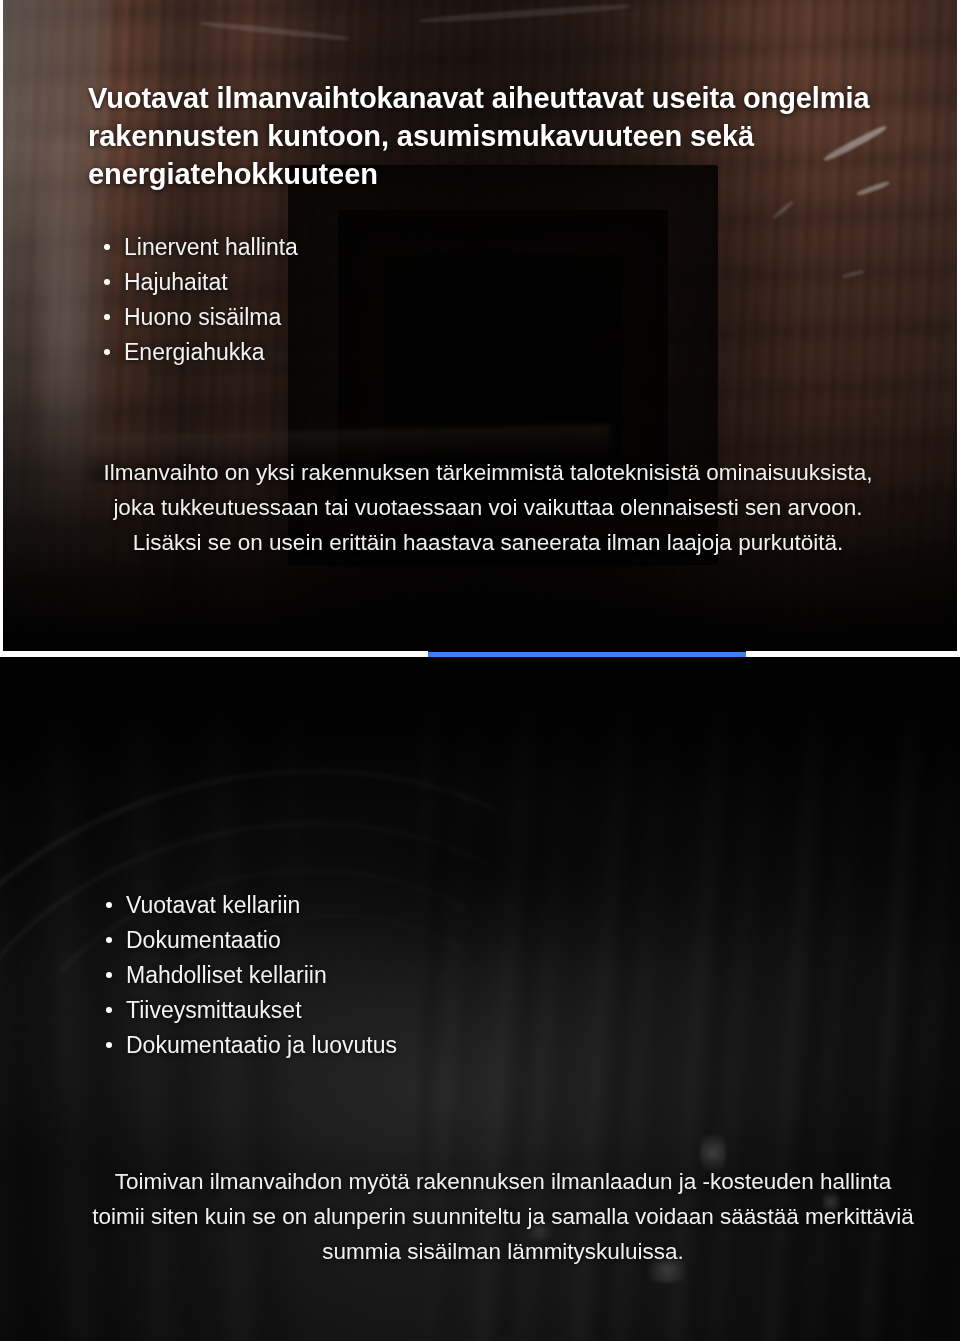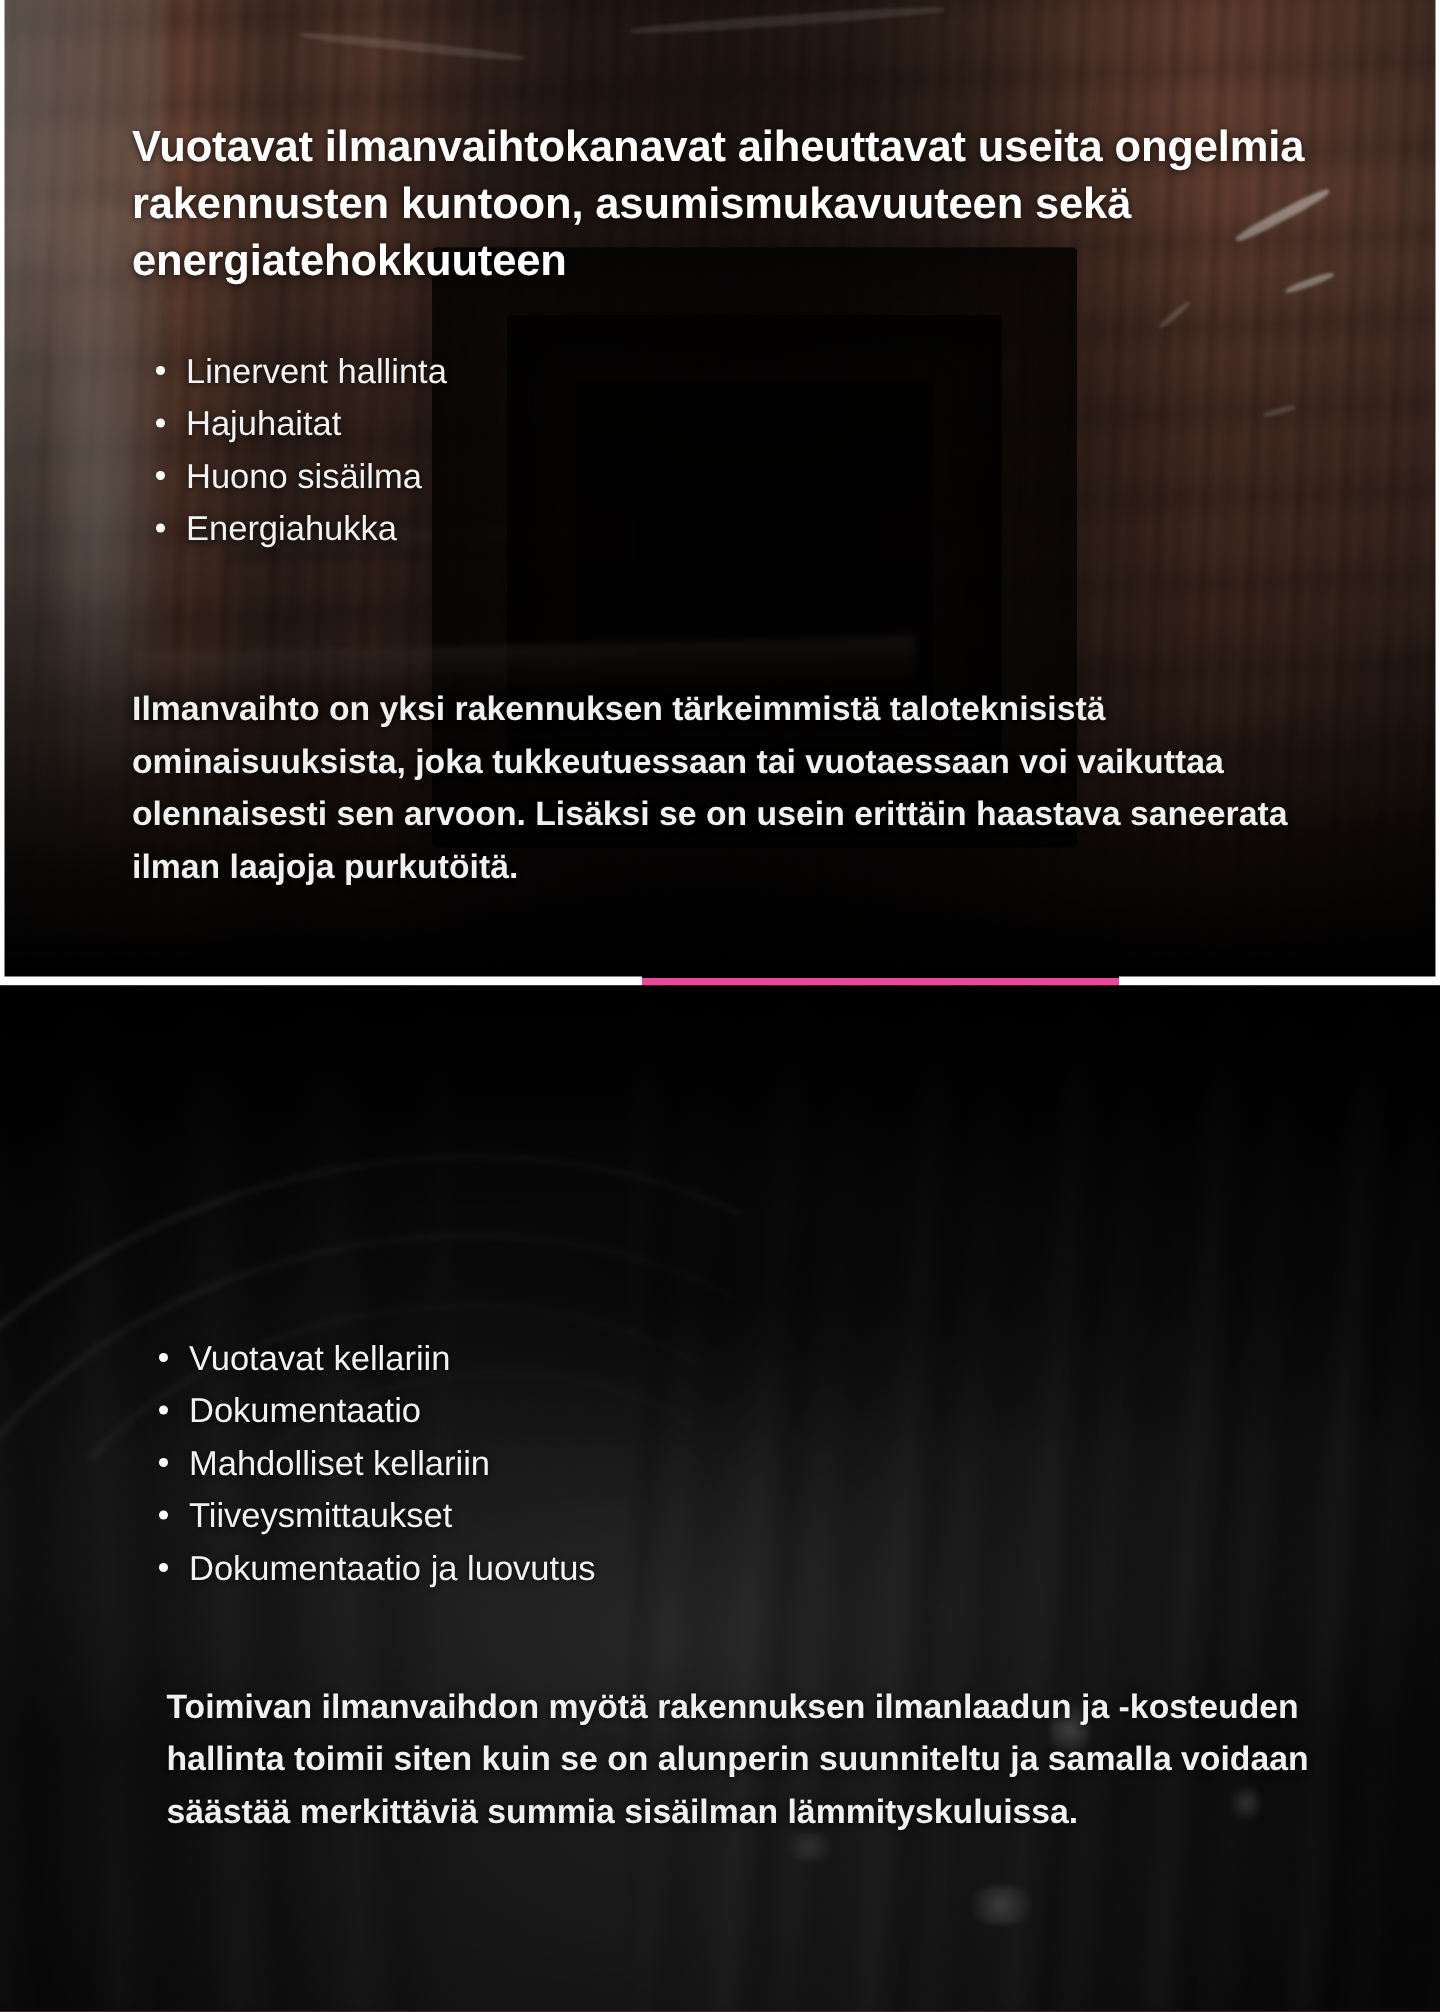--- a/index.html
+++ b/index.html
@@ -10,21 +10,21 @@
   body {
     font-family: "Liberation Sans", sans-serif;
     -webkit-font-smoothing: antialiased;
   }
 
   .page {
     position: relative;
     width: 960px;
     height: 1341px;
     overflow: hidden;
-    background: #ec4899;
+    background: #3b82f6;
   }
 
   
   .panel-top {
     position: absolute;
     left: 0;
     top: 0;
     width: 960px;
     height: 652px;
     overflow: hidden;
@@ -297,27 +297,28 @@
     border-radius: 50%;
     background: #ffffff;
   }
   .bullets-1 { left: 102px; top: 230px; }
   .bullets-2 { left: 104px; top: 888px; font-size: 23.5px; line-height: 35px; }
 
   .paragraph {
     position: absolute;
     margin: 0;
     color: #f0f0f0;
-    font-weight: 700;
+    font-weight: 400;
     font-size: 22.5px;
     line-height: 35px;
     text-shadow: 0 1px 5px rgba(0,0,0,.85);
+    text-align: center;
   }
   .paragraph-1 { left: 88px; top: 455px; width: 800px; }
-  .paragraph-2 { left: 88px; top: 1120px; width: 830px; margin-left: 23px; }
+  .paragraph-2 { left: 88px; top: 1164px; width: 830px; }
 </style>
 </head>
 <body>
 
 <div class="page">
 
   <div class="panel-top">
     <div class="brick-base"></div>
     <div class="brick-striation"></div>
     <div class="brick-plaster-l"></div>

